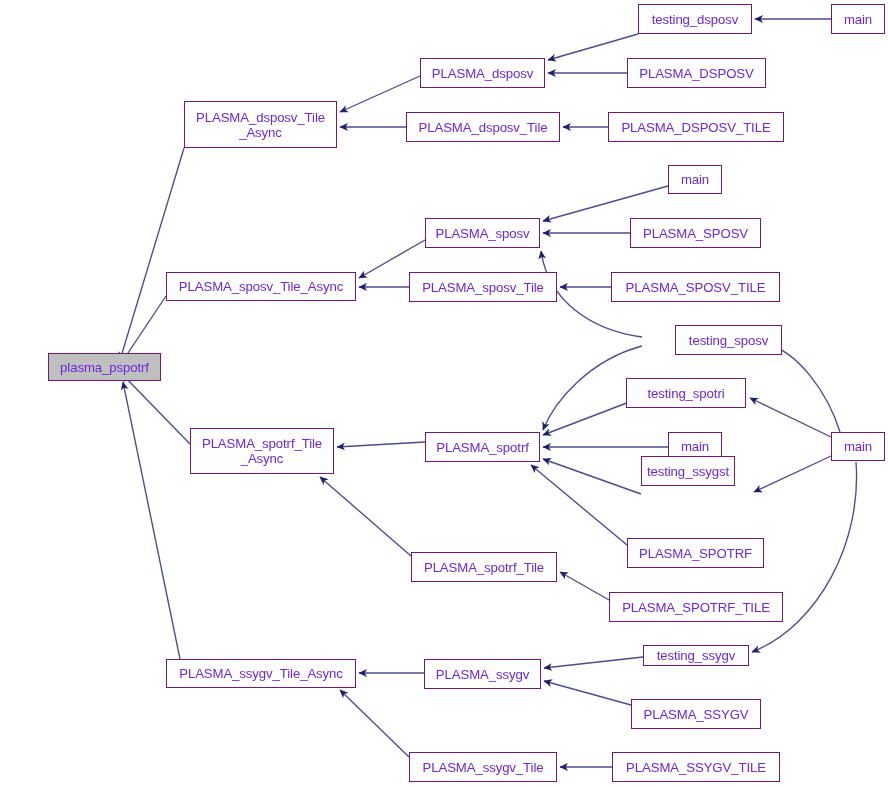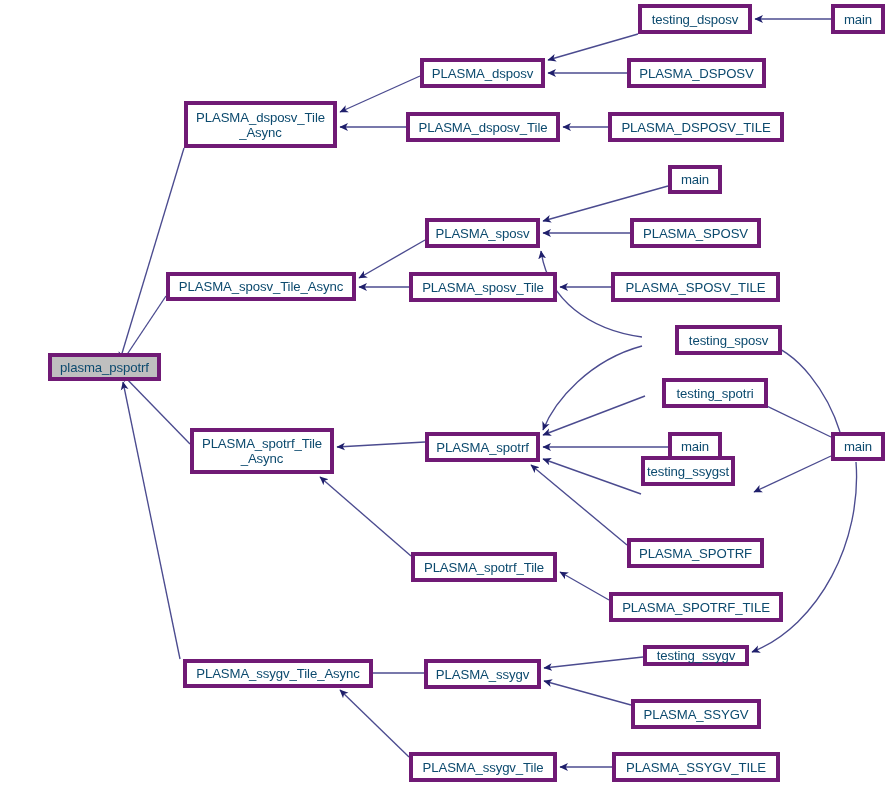--- a/index.html
+++ b/index.html
@@ -1,23 +1,23 @@
 <!DOCTYPE html>
 <html><head>
 <meta charset="utf-8">
 <style>
   html,body{margin:0;padding:0;background:#ffffff;}
   body{width:888px;height:787px;overflow:hidden;
        font-family:"Liberation Sans","DejaVu Sans",sans-serif;}
   #graph{position:relative;width:888px;height:787px;background:#fff;}
   #edges{position:absolute;left:0;top:0;width:888px;height:787px;}
   .node{position:absolute;box-sizing:border-box;
-        border:4px solid #701a75;background:#ffffff;
+        border:1px solid #701a75;background:#ffffff;
         display:flex;align-items:center;justify-content:center;
-        text-align:center;color:#0c4a6e;font-size:13.2px;line-height:15px;
+        text-align:center;color:#6d28d9;font-size:13.2px;line-height:15px;
         letter-spacing:-0.1px;white-space:pre-line;}
   .node.root{background:#bfbfbf;margin-left:43px;}
 </style>
 </head>
 <body>
 
 <div id="graph">
 
   <svg id="edges" viewBox="0 0 888 787" xmlns="http://www.w3.org/2000/svg">
     <defs>
@@ -62,37 +62,37 @@
       </g>
   </svg>
 
   <div id="node-layer">
       <div class="node root" style="left: 5px; top: 353px; width: 113px; height: 28px;">plasma_pspotrf</div>
       <div class="node" style="left: 184px; top: 101px; width: 153px; height: 47px;">PLASMA_dsposv_Tile
 _Async</div>
       <div class="node" style="left: 166px; top: 272px; width: 190px; height: 29px;">PLASMA_sposv_Tile_Async</div>
       <div class="node" style="left: 190px; top: 428px; width: 144px; height: 46px;">PLASMA_spotrf_Tile
 _Async</div>
-      <div class="node" style="left: 166px; top: 659px; width: 190px; height: 29px; margin-left: 17px;">PLASMA_ssygv_Tile_Async</div>
+      <div class="node" style="left: 166px; top: 659px; width: 190px; height: 29px;">PLASMA_ssygv_Tile_Async</div>
       <div class="node" style="left: 420px; top: 58px; width: 125px; height: 30px;">PLASMA_dsposv</div>
       <div class="node" style="left: 406px; top: 112px; width: 154px; height: 30px;">PLASMA_dsposv_Tile</div>
       <div class="node" style="left: 425px; top: 218px; width: 115px; height: 30px;">PLASMA_sposv</div>
       <div class="node" style="left: 409px; top: 272px; width: 148px; height: 30px;">PLASMA_sposv_Tile</div>
       <div class="node" style="left: 425px; top: 432px; width: 115px; height: 30px;">PLASMA_spotrf</div>
       <div class="node" style="left: 411px; top: 552px; width: 146px; height: 30px;">PLASMA_spotrf_Tile</div>
       <div class="node" style="left: 424px; top: 659px; width: 117px; height: 30px;">PLASMA_ssygv</div>
       <div class="node" style="left: 409px; top: 752px; width: 148px; height: 30px;">PLASMA_ssygv_Tile</div>
       <div class="node" style="left: 638px; top: 4px; width: 114px; height: 30px;">testing_dsposv</div>
       <div class="node" style="left: 627px; top: 58px; width: 139px; height: 30px;">PLASMA_DSPOSV</div>
       <div class="node" style="left: 608px; top: 112px; width: 176px; height: 30px;">PLASMA_DSPOSV_TILE</div>
       <div class="node" style="left: 668px; top: 165px; width: 54px; height: 29px;">main</div>
       <div class="node" style="left: 630px; top: 218px; width: 131px; height: 30px;">PLASMA_SPOSV</div>
       <div class="node" style="left: 611px; top: 272px; width: 169px; height: 30px;">PLASMA_SPOSV_TILE</div>
       <div class="node" style="left: 642px; top: 325px; width: 107px; height: 30px; margin-left: 33px;">testing_sposv</div>
-      <div class="node" style="left: 662px; top: 378px; width: 106px; height: 30px;">testing_spotri</div>
+      <div class="node" style="left: 626px; top: 378px; width: 120px; height: 30px;">testing_spotri</div>
       <div class="node" style="left: 668px; top: 432px; width: 54px; height: 29px;">main</div>
       <div class="node" style="left: 641px; top: 456px; width: 94px; height: 30px;">testing_ssygst</div>
       <div class="node" style="left: 627px; top: 538px; width: 137px; height: 30px;">PLASMA_SPOTRF</div>
       <div class="node" style="left: 609px; top: 592px; width: 174px; height: 30px;">PLASMA_SPOTRF_TILE</div>
       <div class="node" style="left: 643px; top: 645px; width: 106px; height: 21px;">testing_ssygv</div>
       <div class="node" style="left: 631px; top: 699px; width: 130px; height: 30px;">PLASMA_SSYGV</div>
       <div class="node" style="left: 612px; top: 752px; width: 168px; height: 30px;">PLASMA_SSYGV_TILE</div>
       <div class="node" style="left: 831px; top: 432px; width: 54px; height: 29px;">main</div>
       <div class="node" style="left: 831px; top: 4px; width: 54px; height: 30px;">main</div>
     </div>

